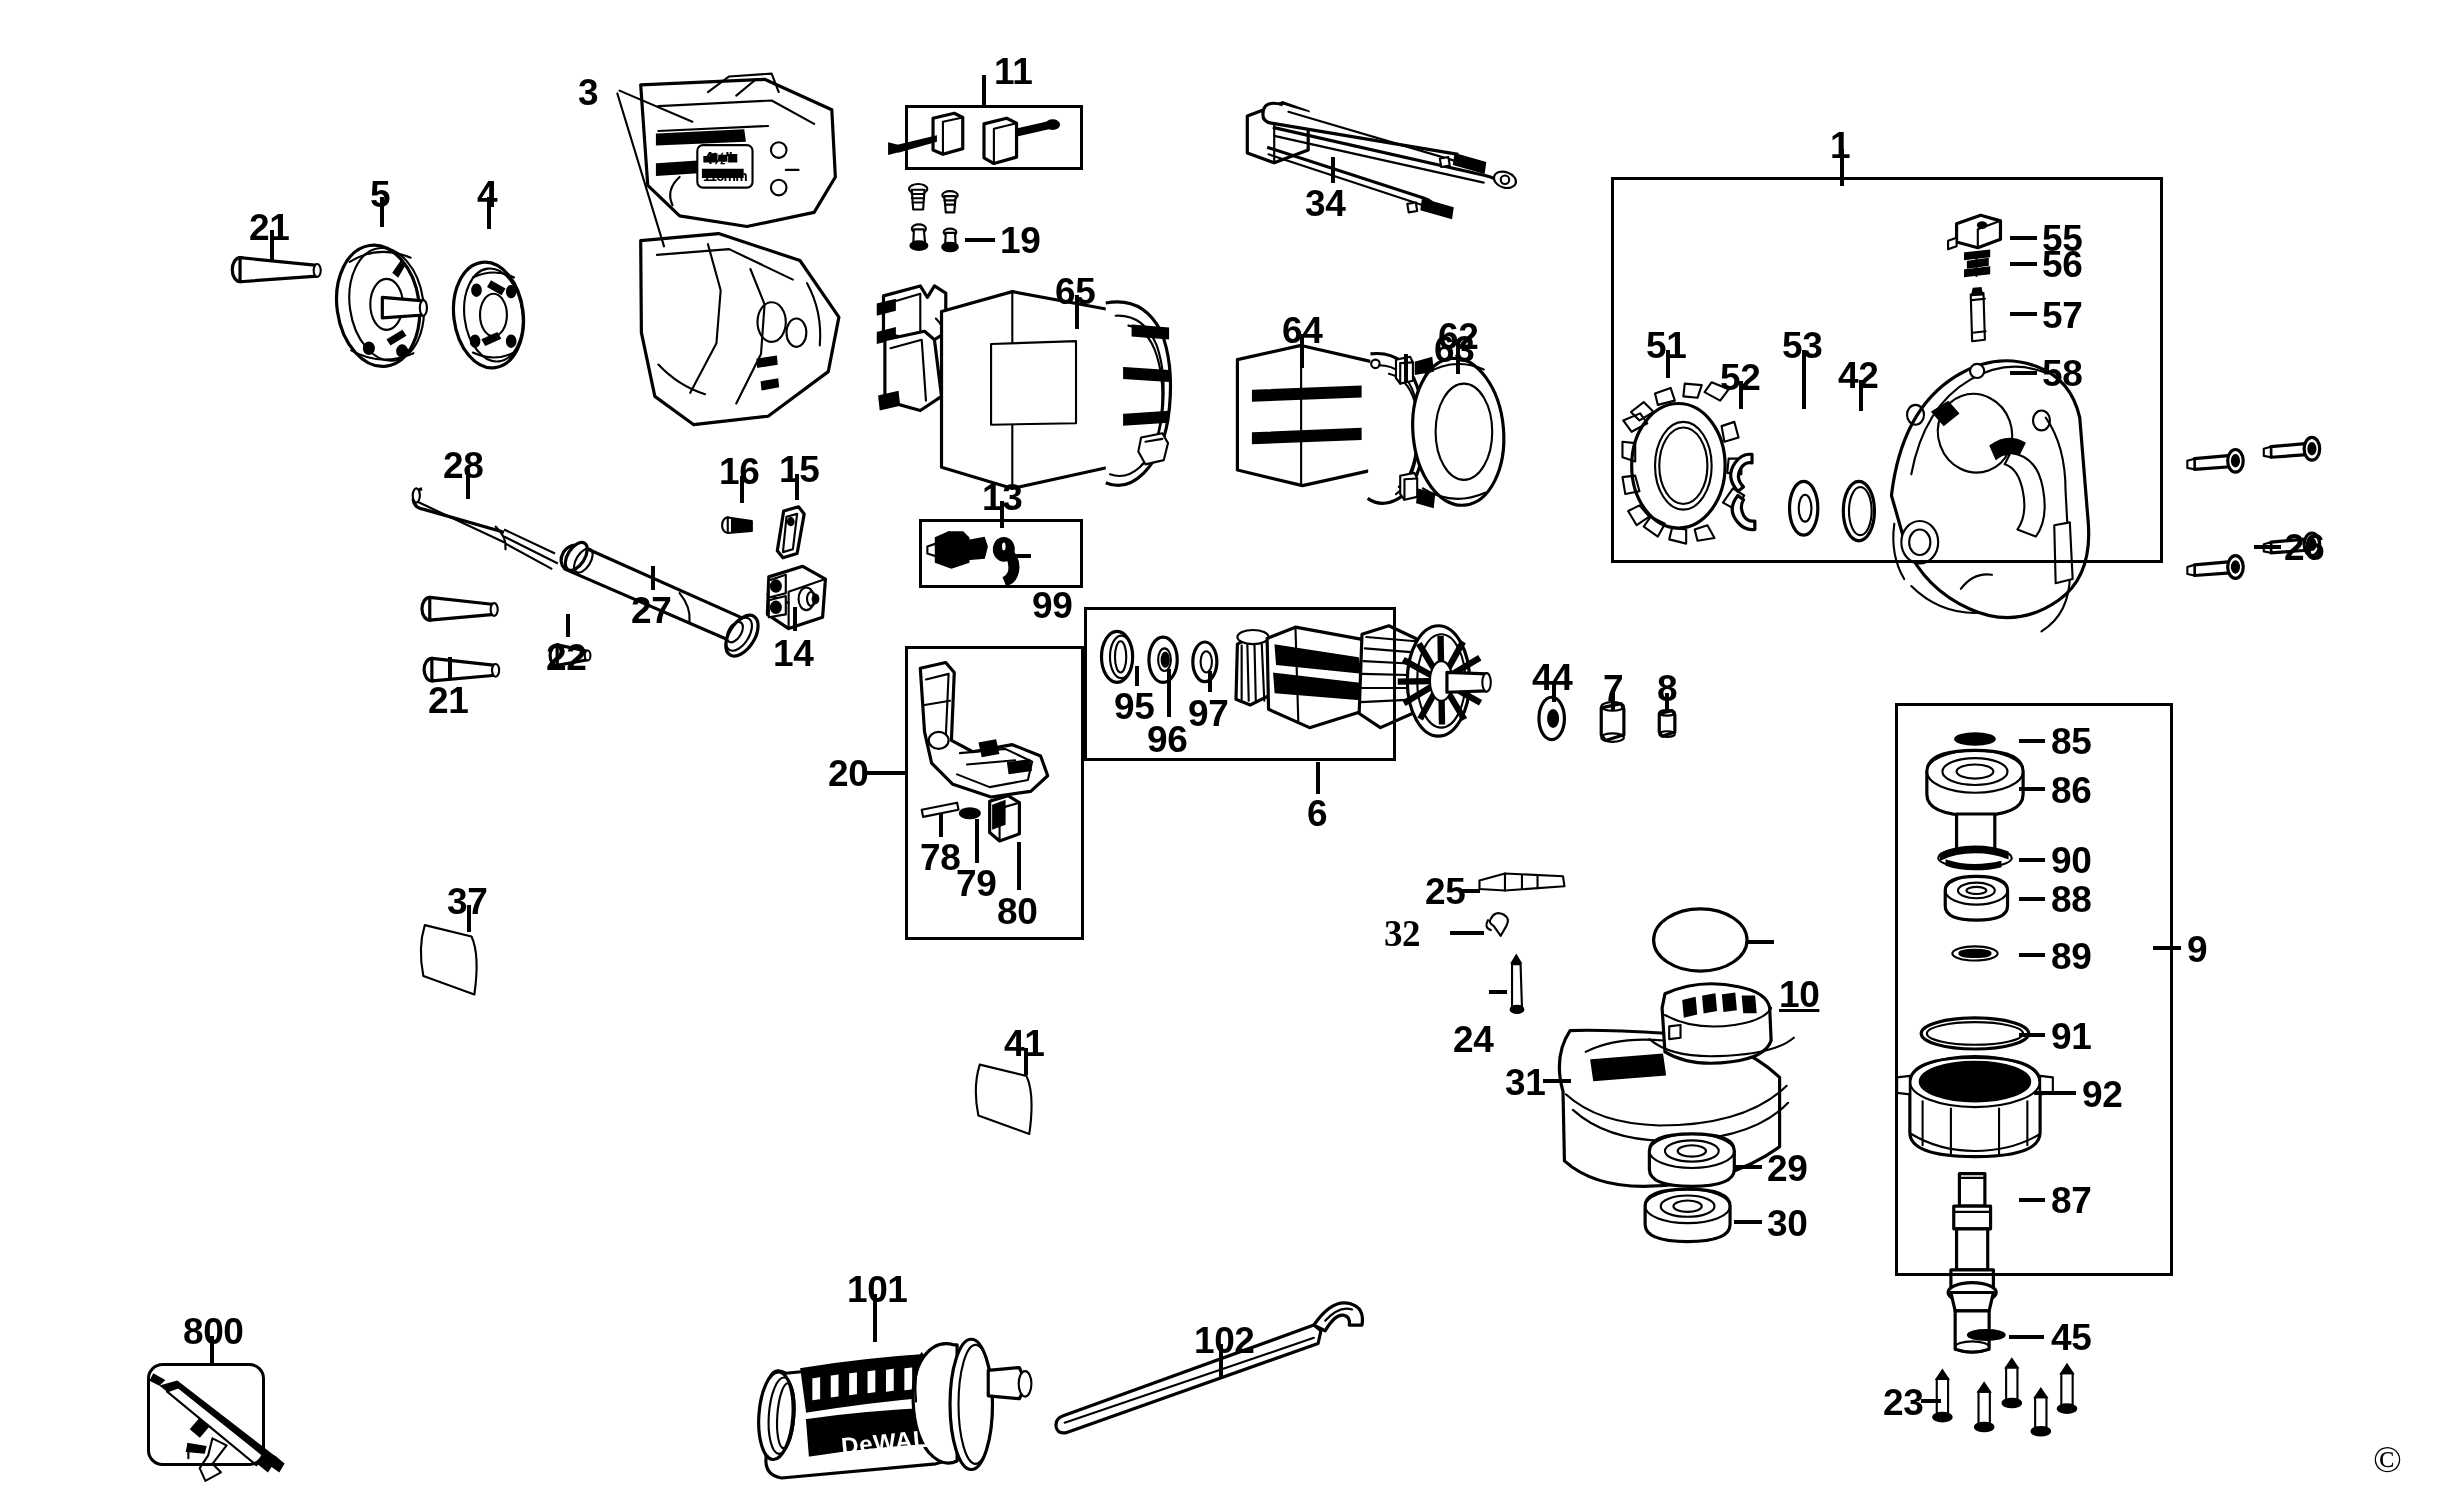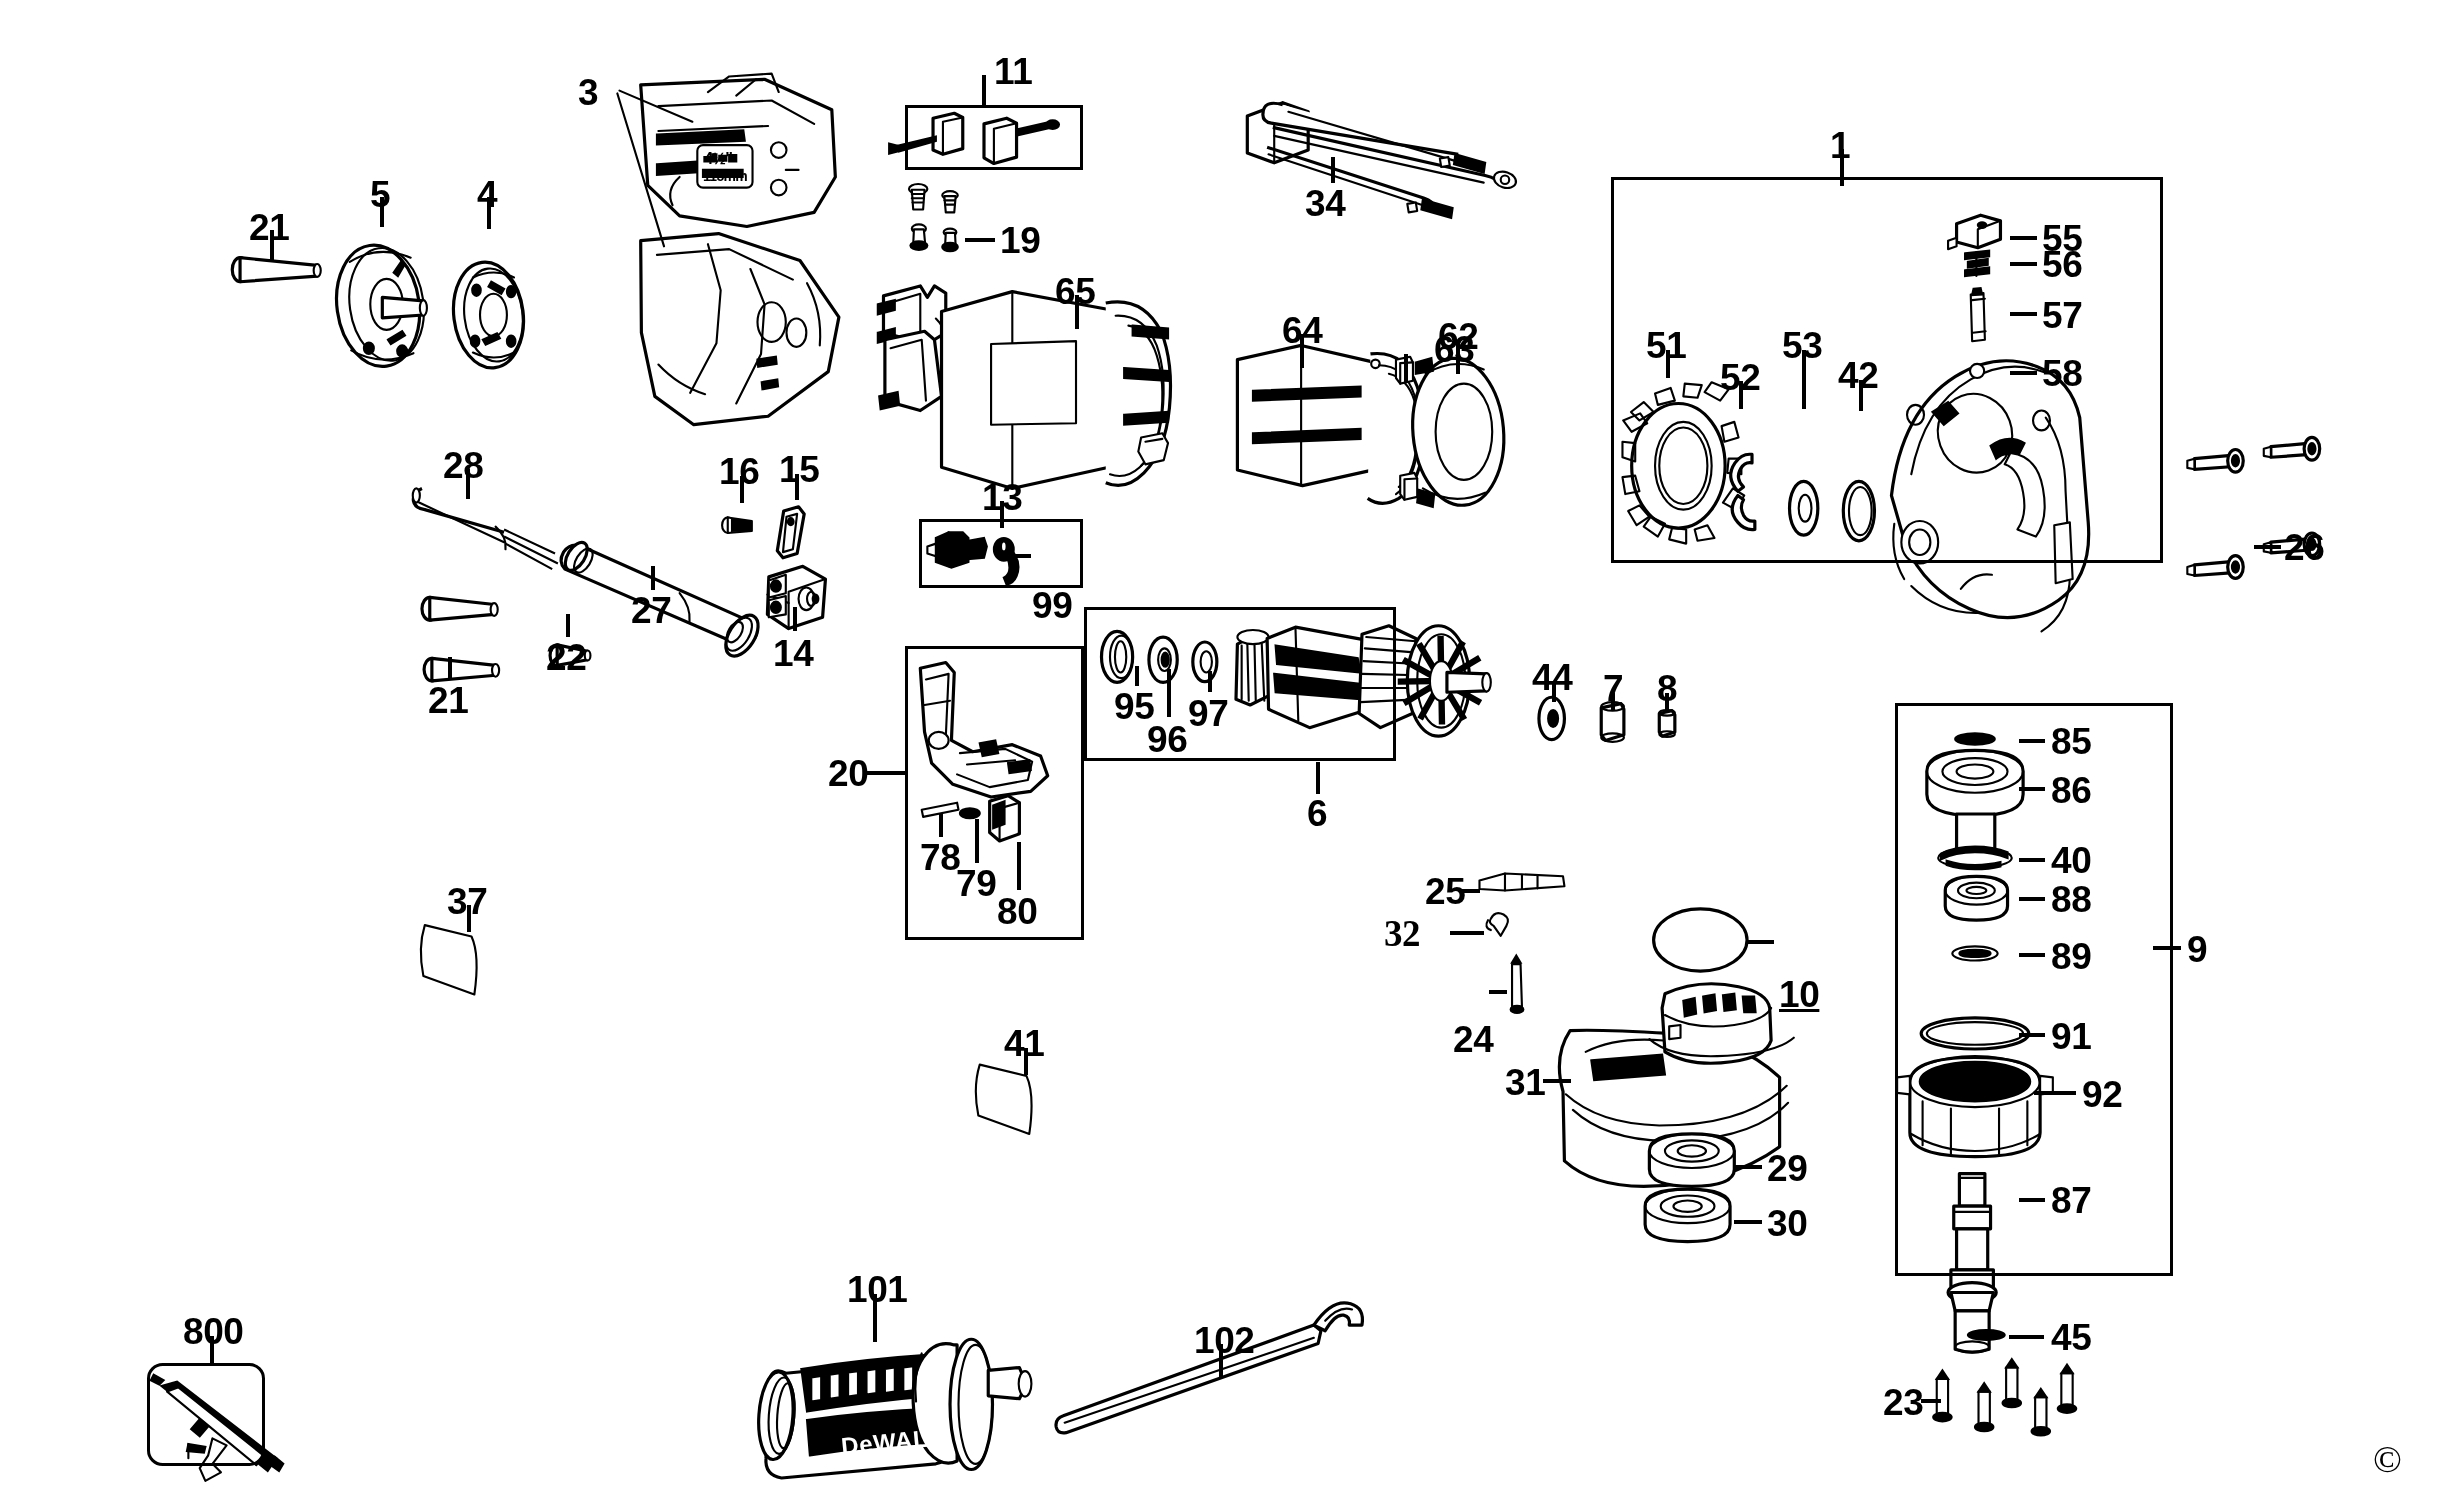--- a/index.html
+++ b/index.html
@@ -789,21 +789,21 @@
       <div class="lbl m" style="left: 1505px; top: 1064px;">31</div>
       <div class="leader h" style="left: 1543px; top: 1079px; width: 28px;"></div>
       <div class="lbl m" style="left: 1767px; top: 1150px;">29</div>
       <div class="leader h" style="left: 1734px; top: 1165px; width: 28px;"></div>
       <div class="lbl m" style="left: 1767px; top: 1205px;">30</div>
       <div class="leader h" style="left: 1734px; top: 1220px; width: 28px;"></div>
       <div class="lbl m" style="left: 2051px; top: 723px;">85</div>
       <div class="leader h" style="left: 2019px; top: 739px; width: 25.5px;"></div>
       <div class="lbl m" style="left: 2051px; top: 772px;">86</div>
       <div class="leader h" style="left: 2019px; top: 787px; width: 25.5px;"></div>
-      <div class="lbl m" style="left: 2051px; top: 842px;">40</div>
+      <div class="lbl m" style="left: 2051px; top: 842px;">90</div>
       <div class="leader h" style="left: 2019px; top: 858px; width: 25.5px;"></div>
       <div class="lbl m" style="left: 2051px; top: 881px;">88</div>
       <div class="leader h" style="left: 2019px; top: 897px; width: 25.5px;"></div>
       <div class="lbl m" style="left: 2051px; top: 938px;">89</div>
       <div class="leader h" style="left: 2019px; top: 953px; width: 25.5px;"></div>
       <div class="lbl m" style="left: 2051px; top: 1018px;">91</div>
       <div class="leader h" style="left: 2019px; top: 1033px; width: 25.5px;"></div>
       <div class="lbl m" style="left: 2082px; top: 1076px;">92</div>
       <div class="leader h" style="left: 2034px; top: 1091px; width: 42px;"></div>
       <div class="lbl m" style="left: 2051px; top: 1182px;">87</div>

